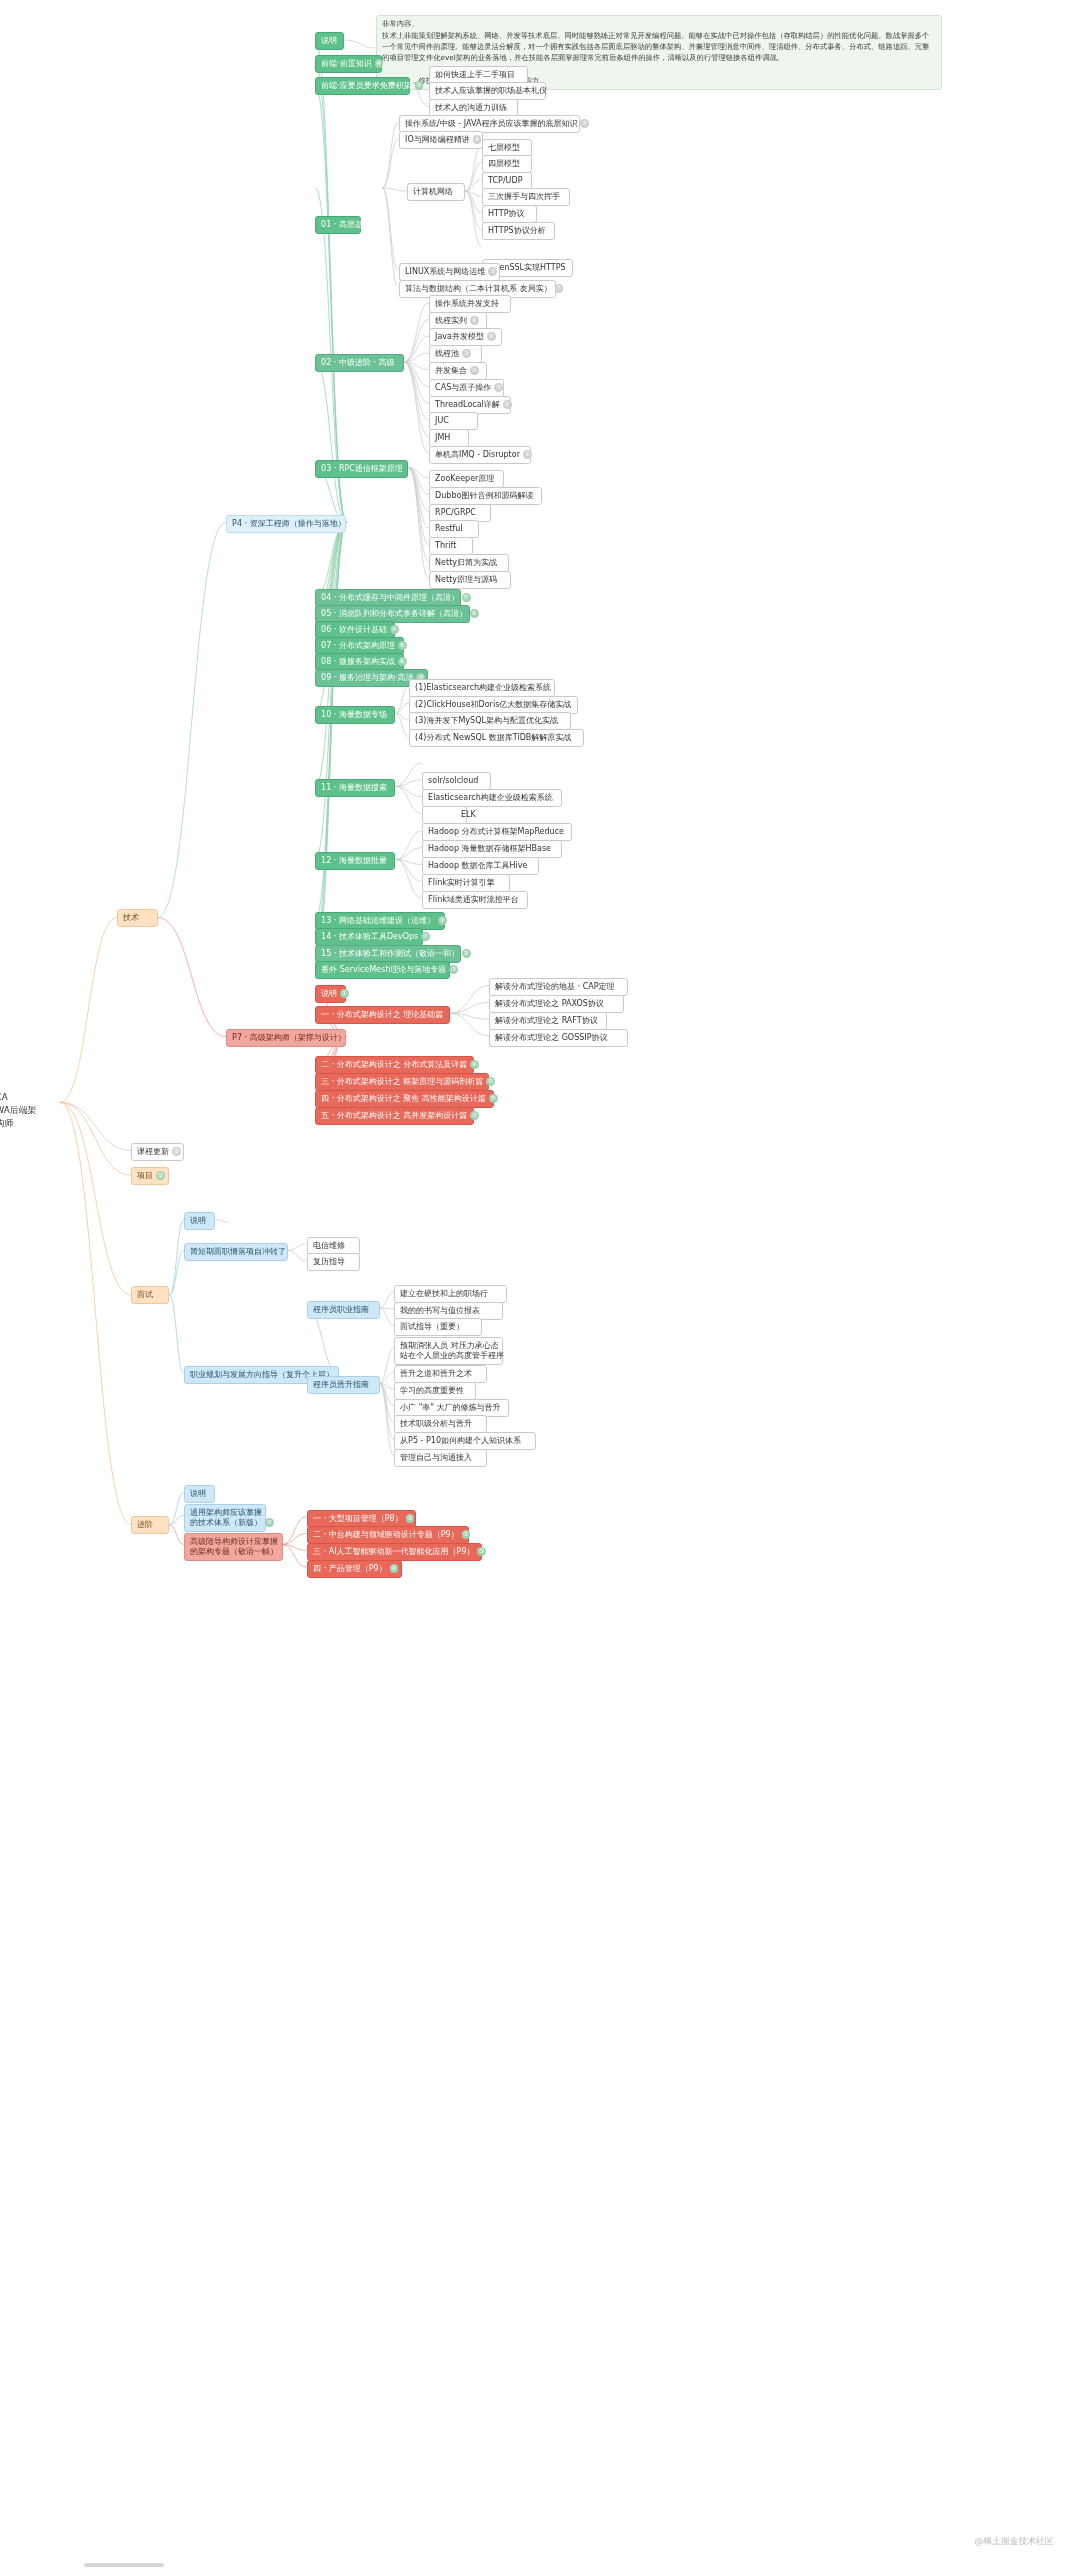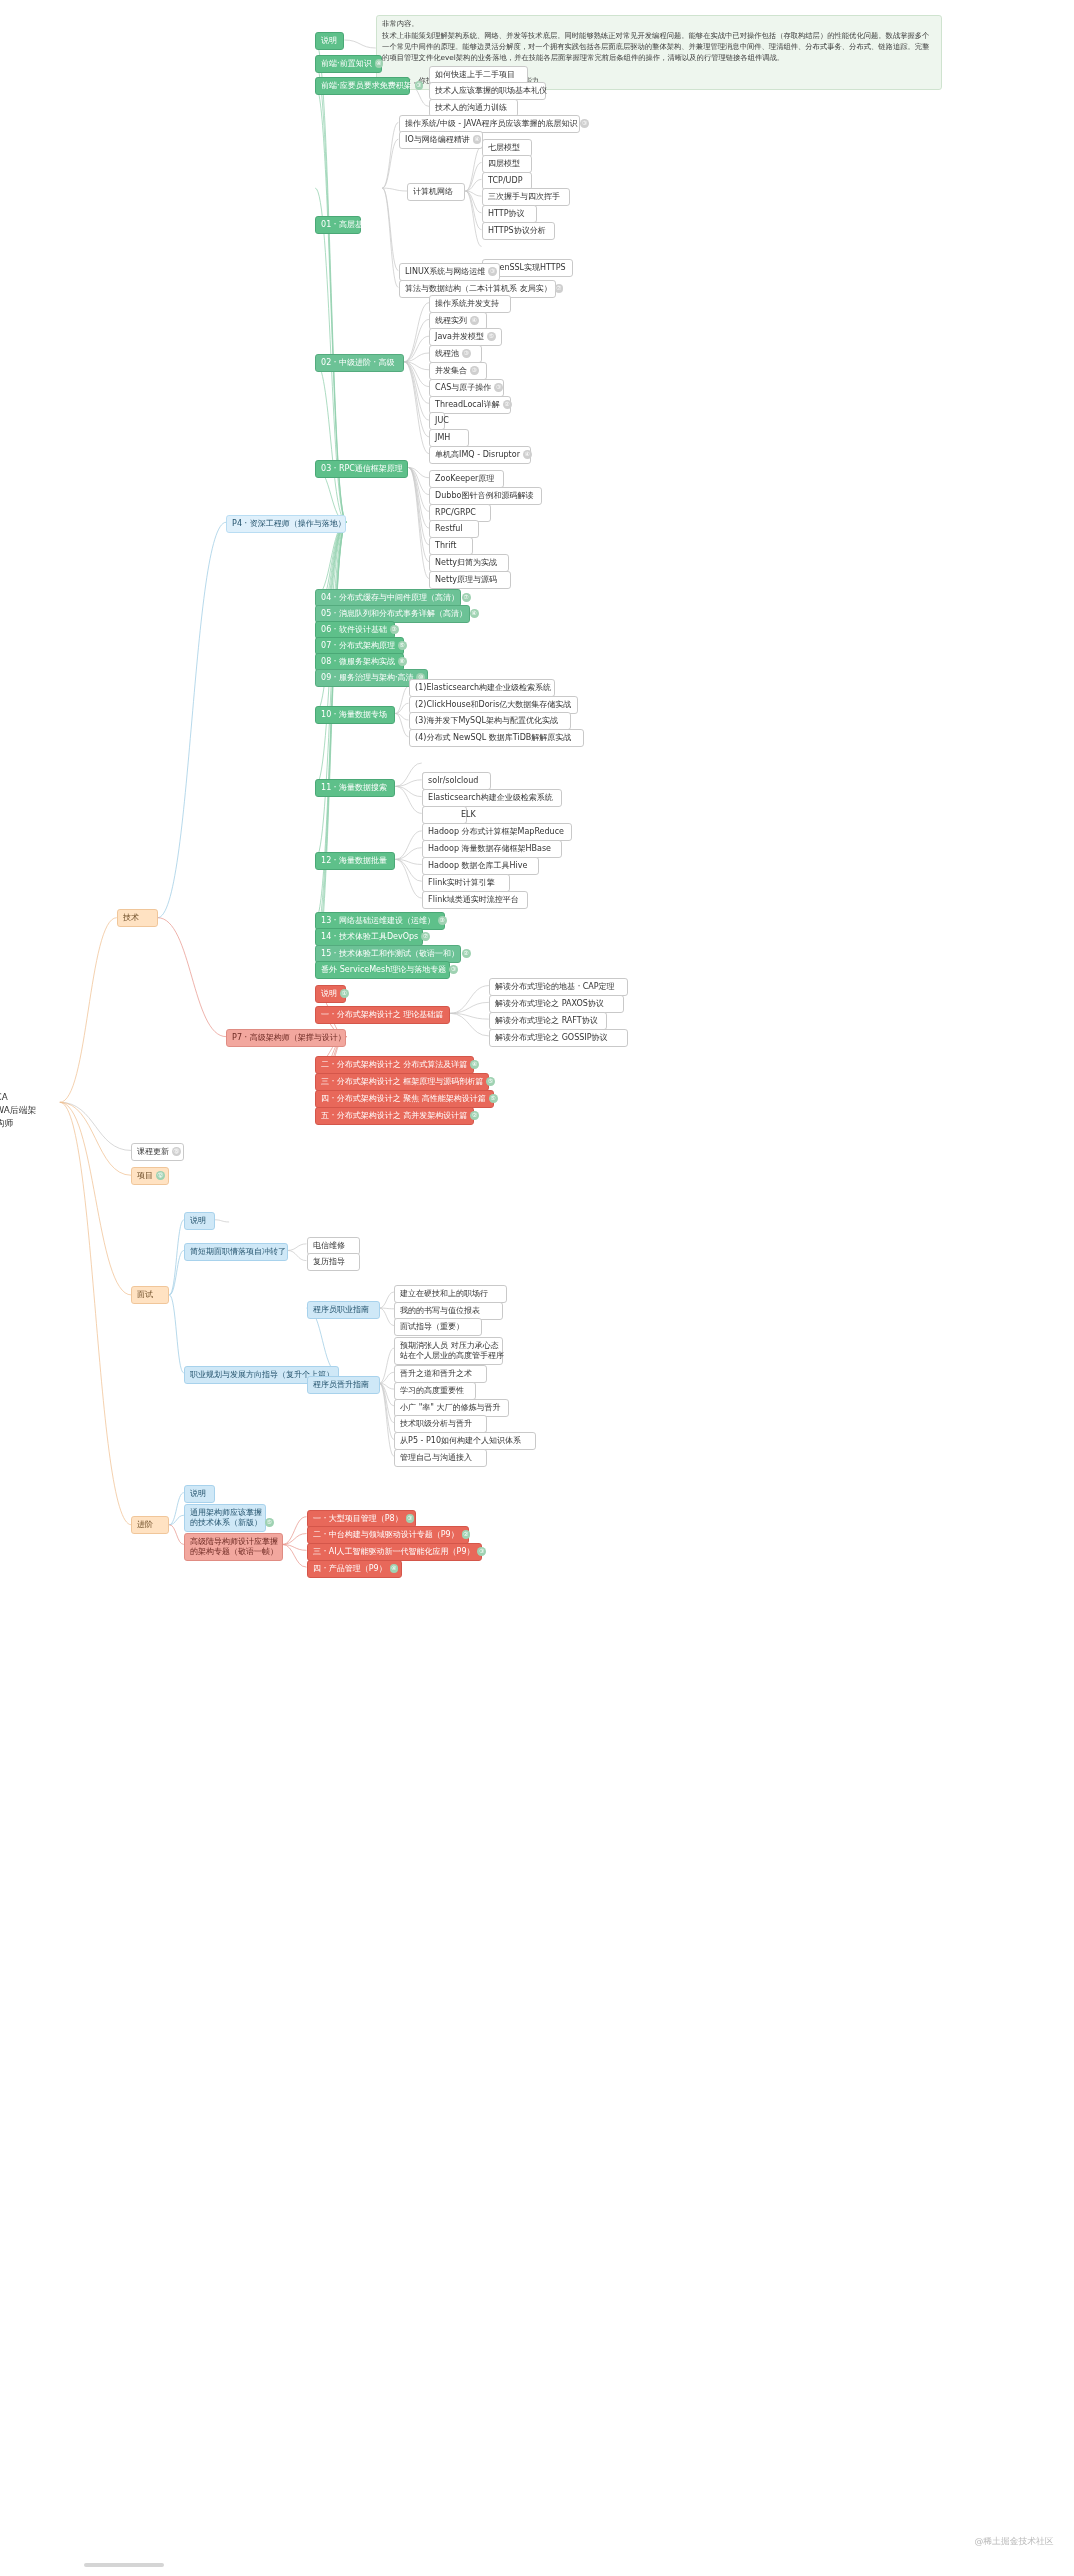--- a/index.html
+++ b/index.html
@@ -161,21 +161,21 @@
     <div class="node plain" style="left: 399px; top: 263px; width: 101px; min-height: 14.6px;"><span>LINUX系统与网络运维</span><span class="badge grey">③</span></div>
     <div class="node plain" style="left: 399px; top: 280px; width: 157px; min-height: 14.6px;"><span>算法与数据结构（二本计算机系 友局实）</span><span class="badge grey">⑦</span></div>
     <div class="node green2" style="left: 315px; top: 354px; width: 89px; min-height: 14.6px;"><span>02 · 中级进阶 · 高级</span></div>
     <div class="node plain" style="left: 429px; top: 295px; width: 82px; min-height: 14.6px;"><span>操作系统并发支持</span></div>
     <div class="node plain" style="left: 429px; top: 312px; width: 58px; min-height: 14.6px;"><span>线程实列</span><span class="badge grey">④</span></div>
     <div class="node plain" style="left: 429px; top: 328px; width: 73px; min-height: 14.6px;"><span>Java并发模型</span><span class="badge grey">⑤</span></div>
     <div class="node plain" style="left: 429px; top: 345px; width: 53px; min-height: 14.6px;"><span>线程池</span><span class="badge grey">③</span></div>
     <div class="node plain" style="left: 429px; top: 362px; width: 58px; min-height: 14.6px;"><span>并发集合</span><span class="badge grey">③</span></div>
     <div class="node plain" style="left: 429px; top: 379px; width: 75px; min-height: 14.6px;"><span>CAS与原子操作</span><span class="badge grey">③</span></div>
     <div class="node plain" style="left: 429px; top: 396px; width: 82px; min-height: 14.6px;"><span>ThreadLocal详解</span><span class="badge grey">②</span></div>
-    <div class="node plain" style="left: 429px; top: 412px; width: 16px; min-height: 14.6px; text-align: right;"><span>JUC</span></div>
+    <div class="node plain" style="left: 429px; top: 412px; width: 49px; min-height: 14.6px;"><span>JUC</span></div>
     <div class="node plain" style="left: 429px; top: 429px; width: 40px; min-height: 14.6px;"><span>JMH</span></div>
     <div class="node plain" style="left: 429px; top: 446px; width: 102px; min-height: 14.6px;"><span>单机高IMQ - Disruptor</span><span class="badge grey">④</span></div>
     <div class="node green" style="left: 315px; top: 460px; width: 93px; min-height: 14.6px;"><span>03 · RPC通信框架原理</span></div>
     <div class="node plain" style="left: 429px; top: 470px; width: 75px; min-height: 14.6px;"><span>ZooKeeper原理</span></div>
     <div class="node plain" style="left: 429px; top: 487px; width: 113px; min-height: 14.6px;"><span>Dubbo图针音例和源码解读</span></div>
     <div class="node plain" style="left: 429px; top: 504px; width: 62px; min-height: 14.6px;"><span>RPC/GRPC</span></div>
     <div class="node plain" style="left: 429px; top: 520px; width: 50px; min-height: 14.6px;"><span>Restful</span></div>
     <div class="node plain" style="left: 429px; top: 537px; width: 44px; min-height: 14.6px;"><span>Thrift</span></div>
     <div class="node plain" style="left: 429px; top: 554px; width: 80px; min-height: 14.6px;"><span>Netty归简为实战</span></div>
     <div class="node plain" style="left: 429px; top: 571px; width: 82px; min-height: 14.6px;"><span>Netty原理与源码</span></div>

